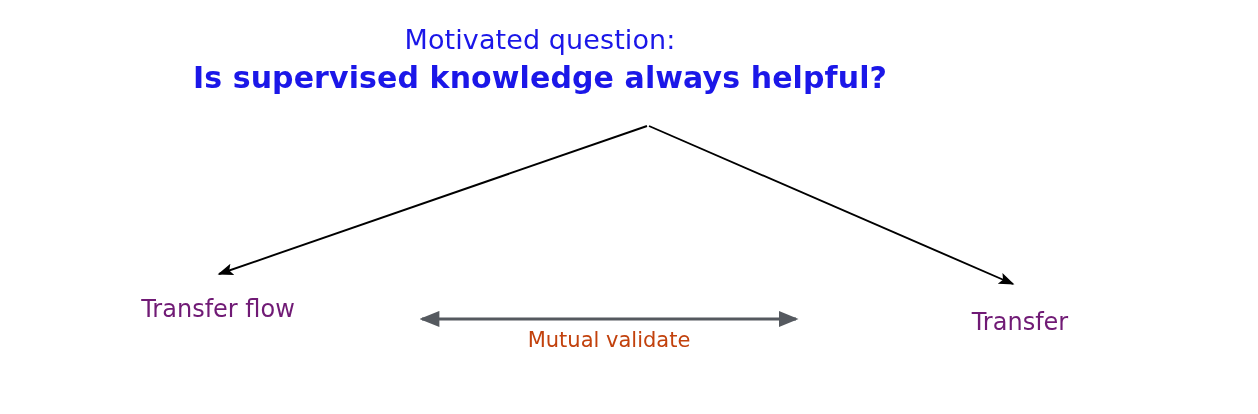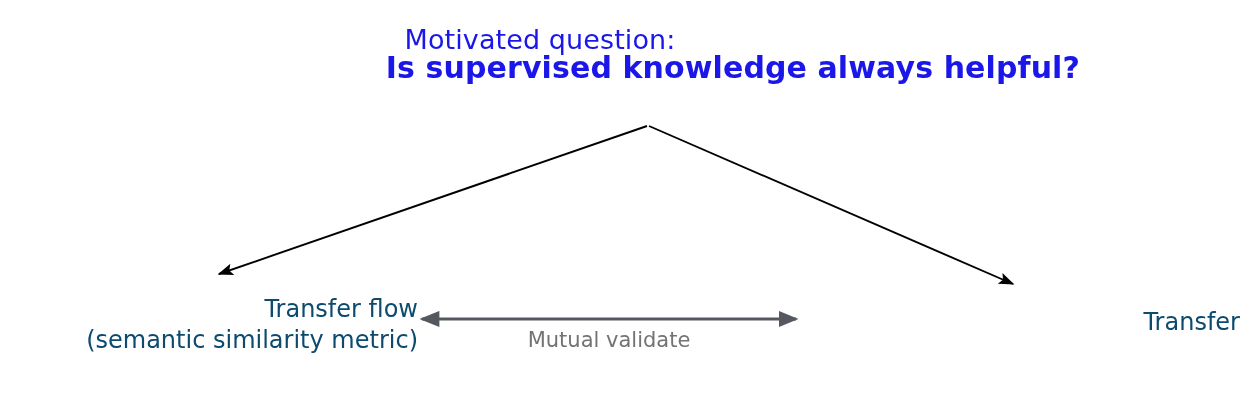--- a/index.html
+++ b/index.html
@@ -30,42 +30,42 @@
   }
   #title-line-1 {
     display: block;
     font-size: 27px;
     font-weight: 400;
     color: #1b17e8;
     letter-spacing: 0.1px;
   }
   #title-line-2 {
     display: block;
+    margin-top: 10px;
     font-size: 30px;
     font-weight: 700;
     color: #1b17e8;
     letter-spacing: 0.1px;
-    text-align: right;
   }
 
   
   #arrow-layer {
     position: absolute;
     left: 0;
     top: 0;
     width: 1258px;
     height: 414px;
     pointer-events: none;
   }
 
   
   .node-label {
     position: absolute;
-    text-align: right;
-    color: #0c4a6e;
+    text-align: center;
+    color: #701a75;
     line-height: 1.28;
     white-space: nowrap;
   }
   .node-title {
     display: block;
     font-size: 24px;
     font-weight: 400;
   }
   .node-sub {
     display: block;
@@ -84,21 +84,21 @@
   }
 
   
   #mutual-caption {
     position: absolute;
     left: 415px;
     top: 328px;
     width: 388px;
     text-align: center;
     font-size: 21px;
-    color: #737373;
+    color: #c2410c;
     white-space: nowrap;
   }
 </style>
 </head>
 <body>
 
 <div id="canvas">
 
   <div id="title-block">
     <span id="title-line-1">Motivated question:</span>
@@ -122,20 +122,19 @@
 
     <line x1="649" y1="126" x2="1013" y2="284" stroke="#000000" stroke-width="1.9" marker-end="url(#head-black)"></line>
 
     <line x1="422" y1="319" x2="796" y2="319" stroke="#55595f" stroke-width="3.1" marker-start="url(#head-gray-start)" marker-end="url(#head-gray-end)"></line>
   </svg>
 
   <div id="mutual-caption">Mutual validate</div>
 
   <div id="node-left" class="node-label">
     <span class="node-title">Transfer flow</span>
-    <span class="node-sub">(semantic similarity metric)</span>
   </div>
 
   <div id="node-right" class="node-label">
     <span class="node-title">Transfer</span>
   </div>
 
 </div>
 
 </body></html>

